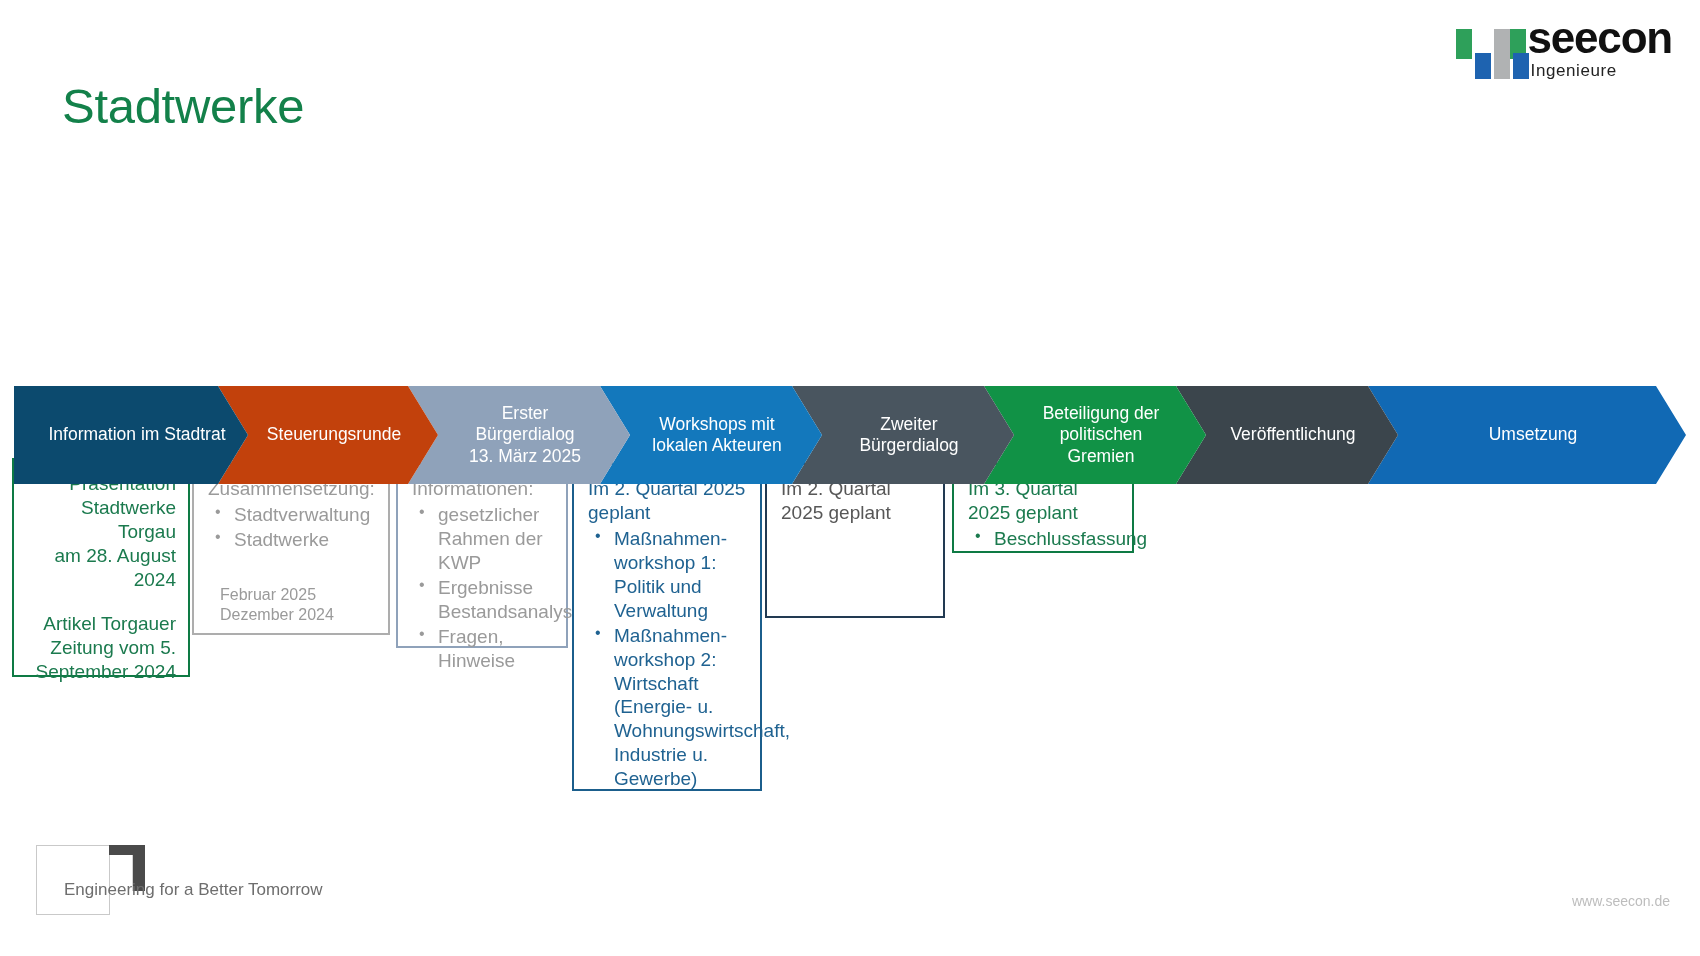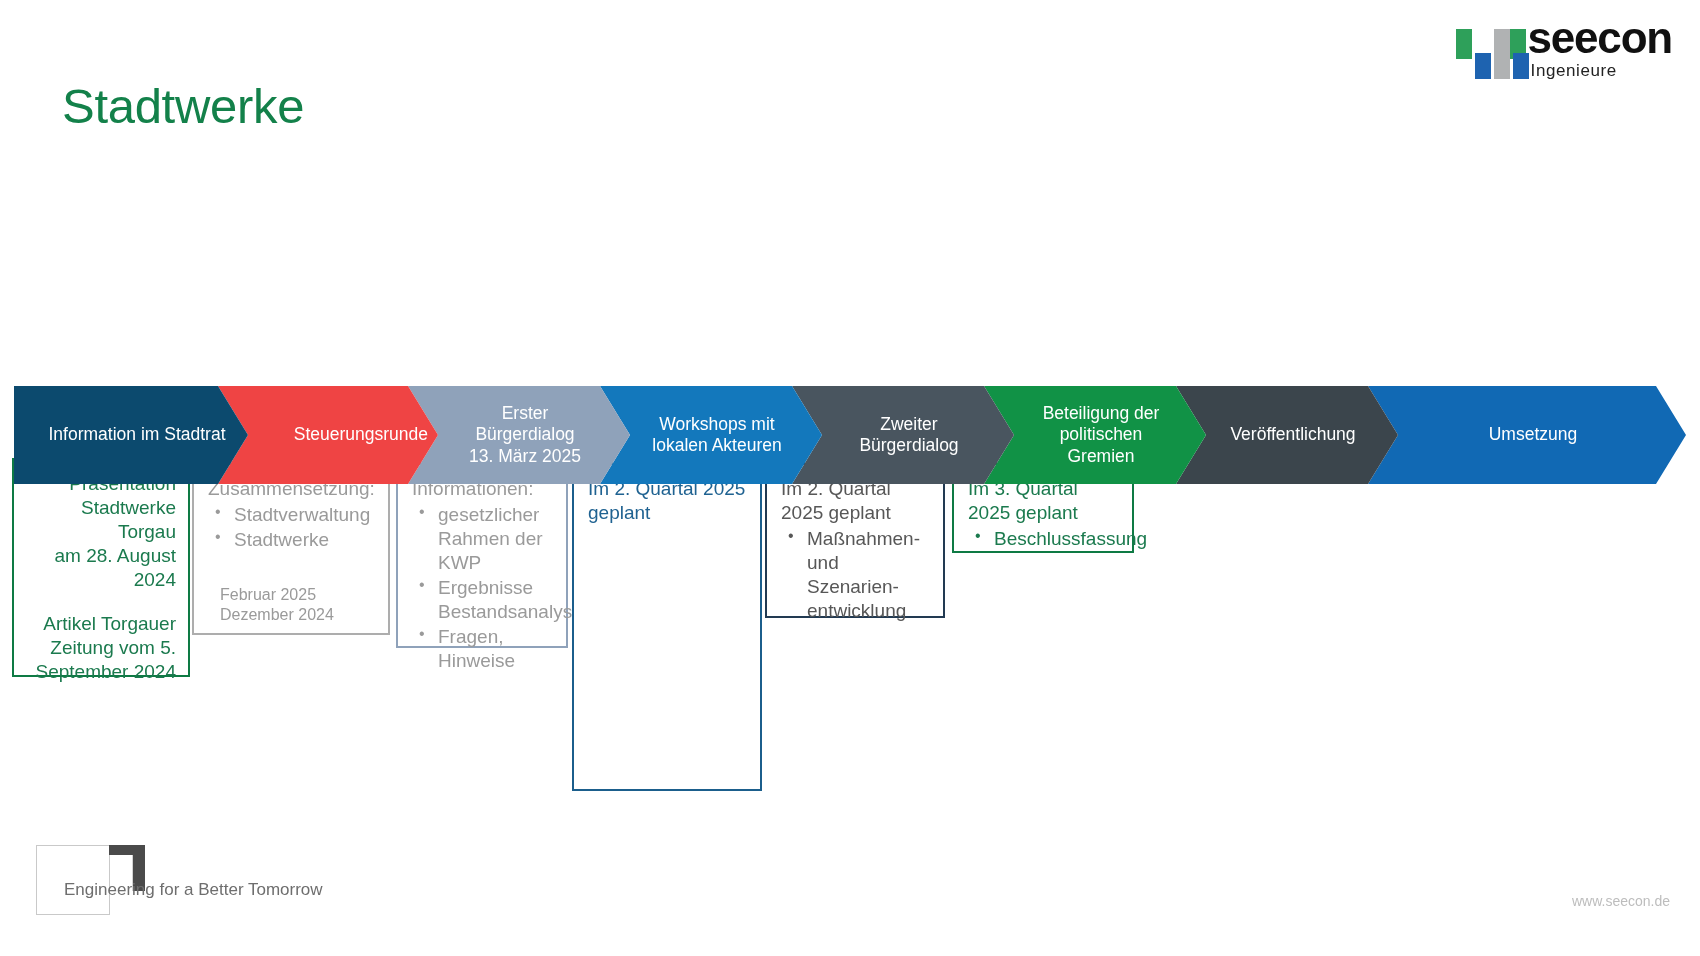--- a/index.html
+++ b/index.html
@@ -197,21 +197,21 @@
   <div class="logo-words">
     <span id="logo-wordmark">seecon</span>
     <span id="logo-subtitle">Ingenieure</span>
   </div>
 </div>
 
 <div id="process-band">
     <div class="chevron" style="left: 0px; width: 234px; background: #0c4a6e; z-index: 20;">
       <div class="chevron-label" style="color: rgb(255, 255, 255);">Information im Stadtrat</div>
     </div>
-    <div class="chevron notched" style="left: 204px; width: 220px; background: #ef4444; z-index: 19; justify-content: flex-end;">
+    <div class="chevron notched" style="left: 204px; width: 220px; background: #c2410c; z-index: 19;">
       <div class="chevron-label" style="color: rgb(255, 255, 255);">Steuerungsrunde</div>
     </div>
     <div class="chevron notched" style="left: 394px; width: 222px; background: rgb(143, 162, 186); z-index: 18;">
       <div class="chevron-label" style="color: rgb(255, 255, 255);">Erster
 Bürgerdialog
 13. März 2025</div>
     </div>
     <div class="chevron notched" style="left: 586px; width: 222px; background: rgb(19, 120, 188); z-index: 17;">
       <div class="chevron-label" style="color: rgb(255, 255, 255);">Workshops mit
 lokalen Akteuren</div>
@@ -256,26 +256,27 @@
     <div class="detail-box" style="left: 396px; top: 463px; width: 172px; height: 185px; border-color: rgb(143, 162, 186); color: rgb(154, 154, 154);">
       <p class="box-heading">Informationen:</p>
       <ul class="bullet-list">
         <li>gesetzlicher Rahmen der KWP</li>
         <li>Ergebnisse Bestandsanalyse</li>
         <li>Fragen, Hinweise</li>
       </ul>
     </div>
     <div class="detail-box" style="left: 572px; top: 463px; width: 190px; height: 328px; border-color: rgb(27, 94, 140); color: rgb(31, 98, 145);">
       <p class="box-heading">Im 2. Quartal 2025 geplant</p>
+      <ul class="bullet-list">
+        <li>Maßnahmen-workshop 1: Politik und Verwaltung</li>
+        <li>Maßnahmen-workshop 2: Wirtschaft (Energie- u. Wohnungswirtschaft, Industrie u. Gewerbe)</li>
+      </ul>
     </div>
     <div class="detail-box" style="left: 765px; top: 463px; width: 180px; height: 155px; border-color: rgb(34, 58, 82); color: rgb(87, 87, 87);">
       <p class="box-heading">Im 2. Quartal 2025 geplant</p>
-      <ul class="bullet-list">
-        <li>Maßnahmen- und Szenarien-entwicklung</li>
-      </ul>
     </div>
     <div class="detail-box" style="left: 952px; top: 463px; width: 182px; height: 90px; border-color: rgb(14, 122, 68); color: rgb(27, 122, 78);">
       <p class="box-heading">Im 3. Quartal 2025 geplant</p>
       <ul class="bullet-list">
         <li>Beschlussfassung</li>
       </ul>
     </div>
   </div>
 
 <div id="footer-badge">

